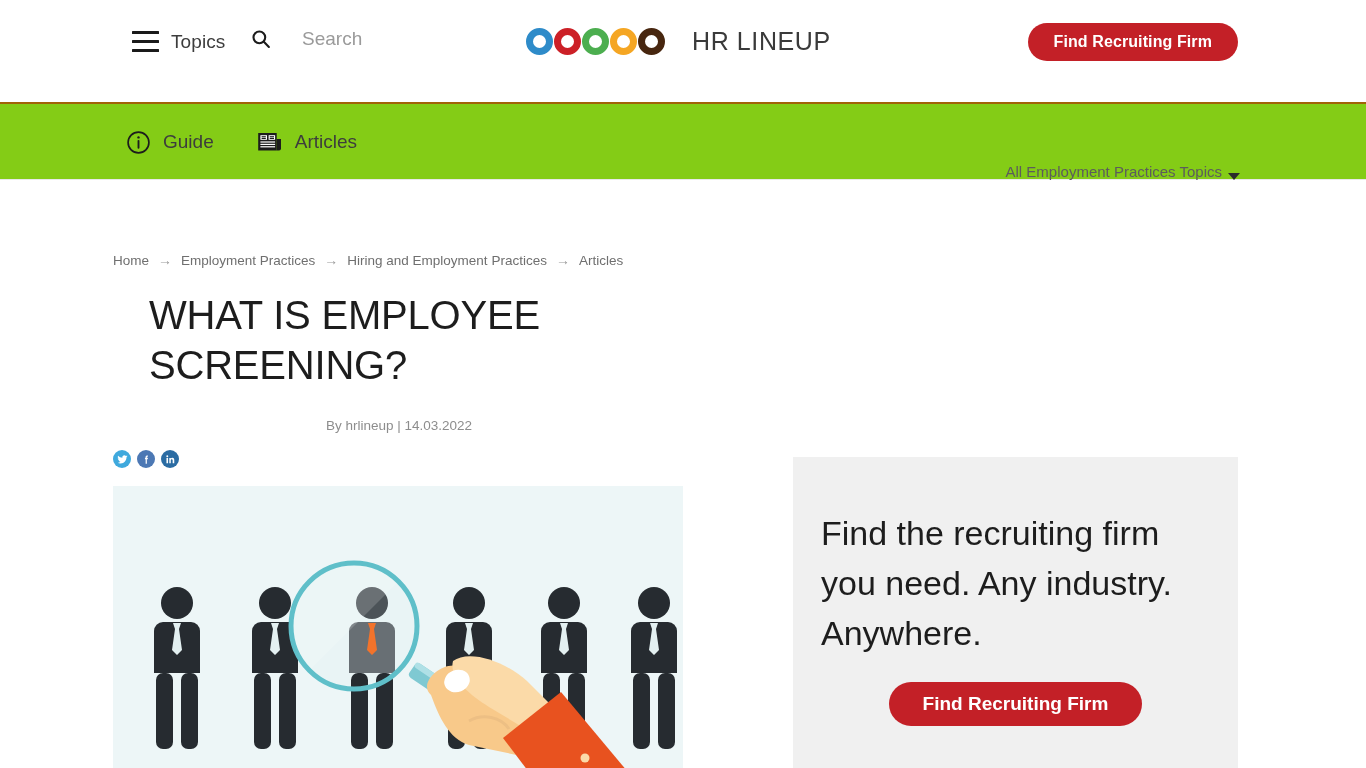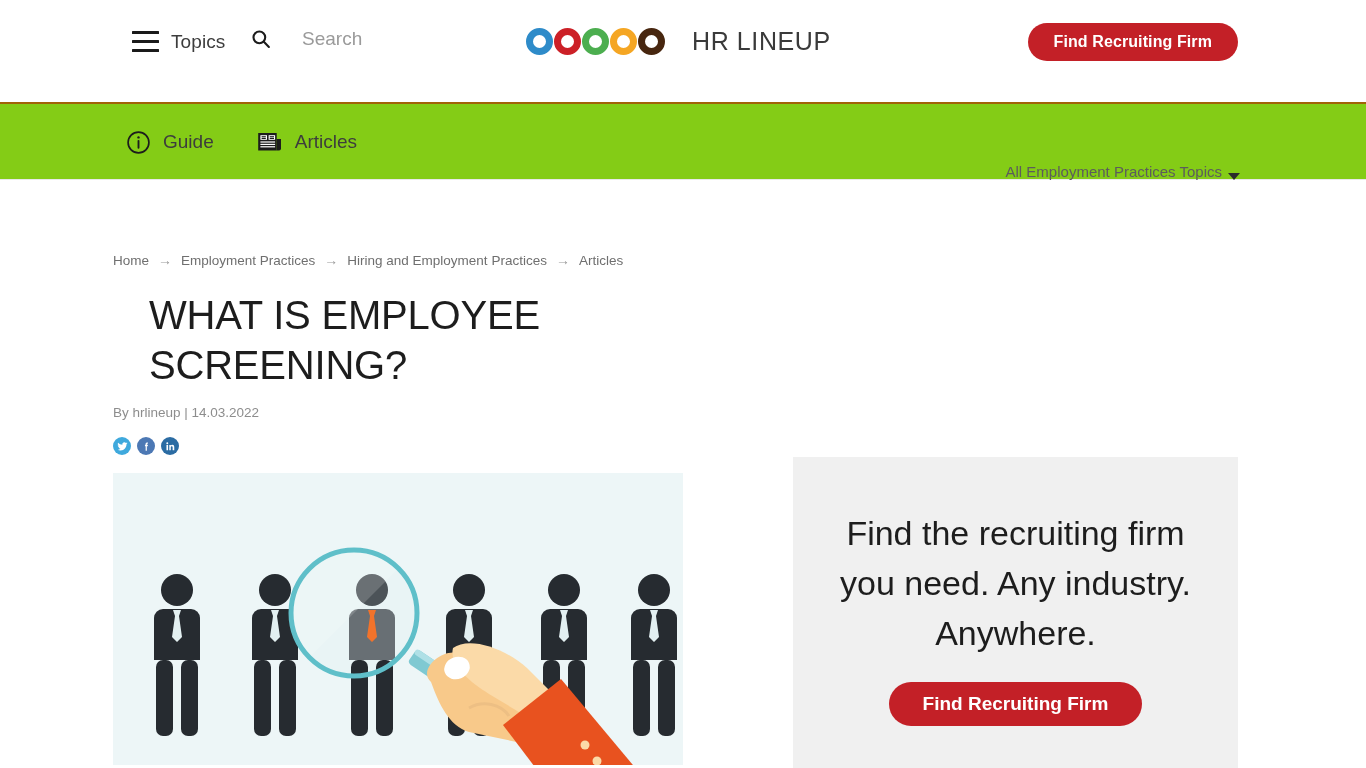--- a/index.html
+++ b/index.html
@@ -152,23 +152,24 @@
   }
   .article h1 {
     font-size: 40px;
     font-weight: normal;
     line-height: 50px;
     color: #1d1d1d;
     letter-spacing: -0.2px;
     margin-left: 36px;
   }
   .byline {
-    margin-top: 15px;
+    margin-top: 28px;
     font-size: 13.5px;
     color: #8d8d8d;
+    text-align: center;
   }
   .socials {
     margin-top: 17px;
     display: flex; gap: 6px;
   }
   .soc {
     width: 18px; height: 18px; border-radius: 50%;
     display: flex; align-items: center; justify-content: center;
     cursor: pointer;
   }
@@ -187,21 +188,20 @@
   
   .sidebar {
     position: absolute;
     left: 793px; top: 277px;
     width: 445px; height: 491px;
     background: #F0F0F0;
     overflow: hidden;
   }
   .ad-head {
     margin: 51px 28px 16px 28px;
-    text-align: center;
     font-size: 34px;
     line-height: 50px;
     color: #1d1d1d;
     font-weight: normal;
   }
   .ad-cta {
     display: block;
     margin: 24px auto 0 auto;
     background: #C32027;
     color: #fff;

